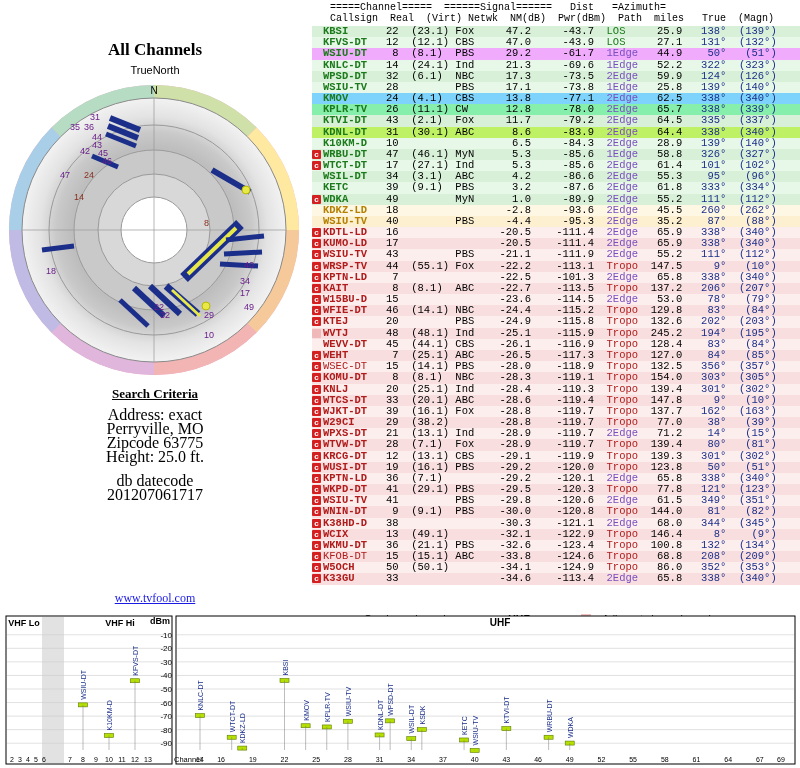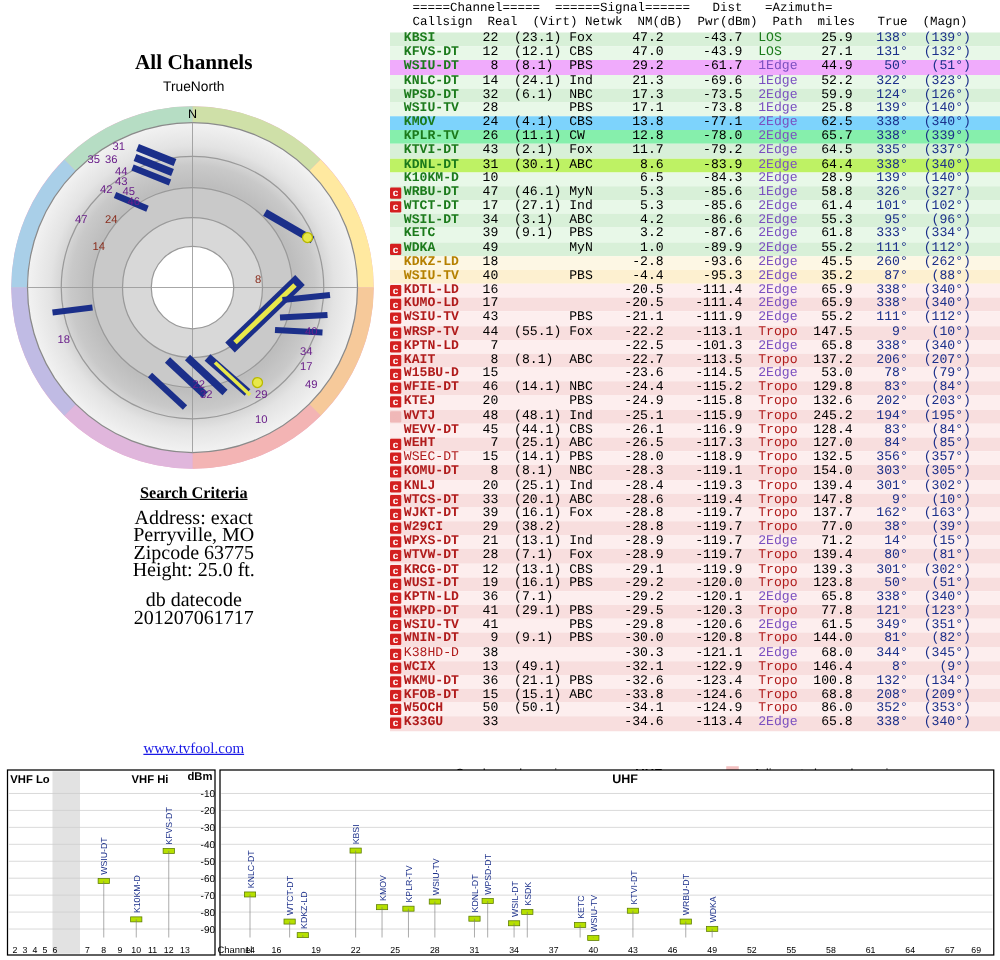--- a/index.html
+++ b/index.html
@@ -189,24 +189,24 @@
       <div class="row" style="background: rgb(253, 238, 238);"><span class="warn">c</span><span class="rowtext"><span style="color: rgb(176, 27, 27); font-weight: bold;">WJKT-DT   </span><span>39  (16.1) Fox    -28.8    -119.7  </span><span style="color: rgb(176, 27, 27);">Tropo </span><span> 137.7  </span><span style="color: rgb(27, 47, 138);"> 162°  (163°)</span></span></div>
       <div class="row" style="background: rgb(248, 222, 222);"><span class="warn">c</span><span class="rowtext"><span style="color: rgb(176, 27, 27); font-weight: bold;">W29CI     </span><span>29  (38.2)        -28.8    -119.7  </span><span style="color: rgb(176, 27, 27);">Tropo </span><span>  77.0  </span><span style="color: rgb(27, 47, 138);">  38°   (39°)</span></span></div>
       <div class="row" style="background: rgb(253, 238, 238);"><span class="warn">c</span><span class="rowtext"><span style="color: rgb(176, 27, 27); font-weight: bold;">WPXS-DT   </span><span>21  (13.1) Ind    -28.9    -119.7  </span><span style="color: rgb(122, 79, 192);">2Edge </span><span>  71.2  </span><span style="color: rgb(27, 47, 138);">  14°   (15°)</span></span></div>
       <div class="row" style="background: rgb(248, 222, 222);"><span class="warn">c</span><span class="rowtext"><span style="color: rgb(176, 27, 27); font-weight: bold;">WTVW-DT   </span><span>28  (7.1)  Fox    -28.9    -119.7  </span><span style="color: rgb(176, 27, 27);">Tropo </span><span> 139.4  </span><span style="color: rgb(27, 47, 138);">  80°   (81°)</span></span></div>
       <div class="row" style="background: rgb(253, 238, 238);"><span class="warn">c</span><span class="rowtext"><span style="color: rgb(176, 27, 27); font-weight: bold;">KRCG-DT   </span><span>12  (13.1) CBS    -29.1    -119.9  </span><span style="color: rgb(176, 27, 27);">Tropo </span><span> 139.3  </span><span style="color: rgb(27, 47, 138);"> 301°  (302°)</span></span></div>
       <div class="row" style="background: rgb(248, 222, 222);"><span class="warn">c</span><span class="rowtext"><span style="color: rgb(176, 27, 27); font-weight: bold;">WUSI-DT   </span><span>19  (16.1) PBS    -29.2    -120.0  </span><span style="color: rgb(176, 27, 27);">Tropo </span><span> 123.8  </span><span style="color: rgb(27, 47, 138);">  50°   (51°)</span></span></div>
       <div class="row" style="background: rgb(253, 238, 238);"><span class="warn">c</span><span class="rowtext"><span style="color: rgb(176, 27, 27); font-weight: bold;">KPTN-LD   </span><span>36  (7.1)         -29.2    -120.1  </span><span style="color: rgb(122, 79, 192);">2Edge </span><span>  65.8  </span><span style="color: rgb(27, 47, 138);"> 338°  (340°)</span></span></div>
       <div class="row" style="background: rgb(248, 222, 222);"><span class="warn">c</span><span class="rowtext"><span style="color: rgb(176, 27, 27); font-weight: bold;">WKPD-DT   </span><span>41  (29.1) PBS    -29.5    -120.3  </span><span style="color: rgb(176, 27, 27);">Tropo </span><span>  77.8  </span><span style="color: rgb(27, 47, 138);"> 121°  (123°)</span></span></div>
       <div class="row" style="background: rgb(253, 238, 238);"><span class="warn">c</span><span class="rowtext"><span style="color: rgb(176, 27, 27); font-weight: bold;">WSIU-TV   </span><span>41         PBS    -29.8    -120.6  </span><span style="color: rgb(122, 79, 192);">2Edge </span><span>  61.5  </span><span style="color: rgb(27, 47, 138);"> 349°  (351°)</span></span></div>
       <div class="row" style="background: rgb(248, 222, 222);"><span class="warn">c</span><span class="rowtext"><span style="color: rgb(176, 27, 27); font-weight: bold;">WNIN-DT   </span><span> 9  (9.1)  PBS    -30.0    -120.8  </span><span style="color: rgb(176, 27, 27);">Tropo </span><span> 144.0  </span><span style="color: rgb(27, 47, 138);">  81°   (82°)</span></span></div>
-      <div class="row" style="background: rgb(253, 238, 238);"><span class="warn">c</span><span class="rowtext"><span style="color: rgb(176, 27, 27); font-weight: normal;">K38HD-D   </span><span>38                -30.3    -121.1  </span><span style="color: rgb(122, 79, 192);">2Edge </span><span>  68.0  </span><span style="color: rgb(27, 47, 138);"> 344°  (345°)</span></span></div>
+      <div class="row" style="background: rgb(253, 238, 238);"><span class="warn">c</span><span class="rowtext"><span style="color: rgb(176, 27, 27); font-weight: bold;">K38HD-D   </span><span>38                -30.3    -121.1  </span><span style="color: rgb(122, 79, 192);">2Edge </span><span>  68.0  </span><span style="color: rgb(27, 47, 138);"> 344°  (345°)</span></span></div>
       <div class="row" style="background: rgb(248, 222, 222);"><span class="warn">c</span><span class="rowtext"><span style="color: rgb(176, 27, 27); font-weight: bold;">WCIX      </span><span>13  (49.1)        -32.1    -122.9  </span><span style="color: rgb(176, 27, 27);">Tropo </span><span> 146.4  </span><span style="color: rgb(27, 47, 138);">   8°    (9°)</span></span></div>
       <div class="row" style="background: rgb(253, 238, 238);"><span class="warn">c</span><span class="rowtext"><span style="color: rgb(176, 27, 27); font-weight: bold;">WKMU-DT   </span><span>36  (21.1) PBS    -32.6    -123.4  </span><span style="color: rgb(176, 27, 27);">Tropo </span><span> 100.8  </span><span style="color: rgb(27, 47, 138);"> 132°  (134°)</span></span></div>
-      <div class="row" style="background: rgb(248, 222, 222);"><span class="warn">c</span><span class="rowtext"><span style="color: rgb(176, 27, 27); font-weight: bold;">KFOB-DT   </span><span>15  (15.1) ABC    -33.8    -124.6  </span><span style="color: rgb(176, 27, 27);">Tropo </span><span>  68.8  </span><span style="color: rgb(27, 47, 138);"> 208°  (209°)</span></span></div>
+      <div class="row" style="background: rgb(248, 222, 222);"><span class="warn">c</span><span class="rowtext"><span style="color: rgb(176, 27, 27); font-weight: normal;">KFOB-DT   </span><span>15  (15.1) ABC    -33.8    -124.6  </span><span style="color: rgb(176, 27, 27);">Tropo </span><span>  68.8  </span><span style="color: rgb(27, 47, 138);"> 208°  (209°)</span></span></div>
       <div class="row" style="background: rgb(253, 238, 238);"><span class="warn">c</span><span class="rowtext"><span style="color: rgb(176, 27, 27); font-weight: bold;">W5OCH     </span><span>50  (50.1)        -34.1    -124.9  </span><span style="color: rgb(176, 27, 27);">Tropo </span><span>  86.0  </span><span style="color: rgb(27, 47, 138);"> 352°  (353°)</span></span></div>
       <div class="row" style="background: rgb(248, 222, 222);"><span class="warn">c</span><span class="rowtext"><span style="color: rgb(176, 27, 27); font-weight: bold;">K33GU     </span><span>33                -34.6    -113.4  </span><span style="color: rgb(122, 79, 192);">2Edge </span><span>  65.8  </span><span style="color: rgb(27, 47, 138);"> 338°  (340°)</span></span></div>
     </div>
 </div>
 
 <div class="legend">
   <span style="margin-left:30px" class="chip">c</span>
   <span>= Co-channel warning</span>
   <span style="margin-left:48px;font-weight:bold">UHF</span>
   <span style="margin-left:48px" class="chip2"></span>

